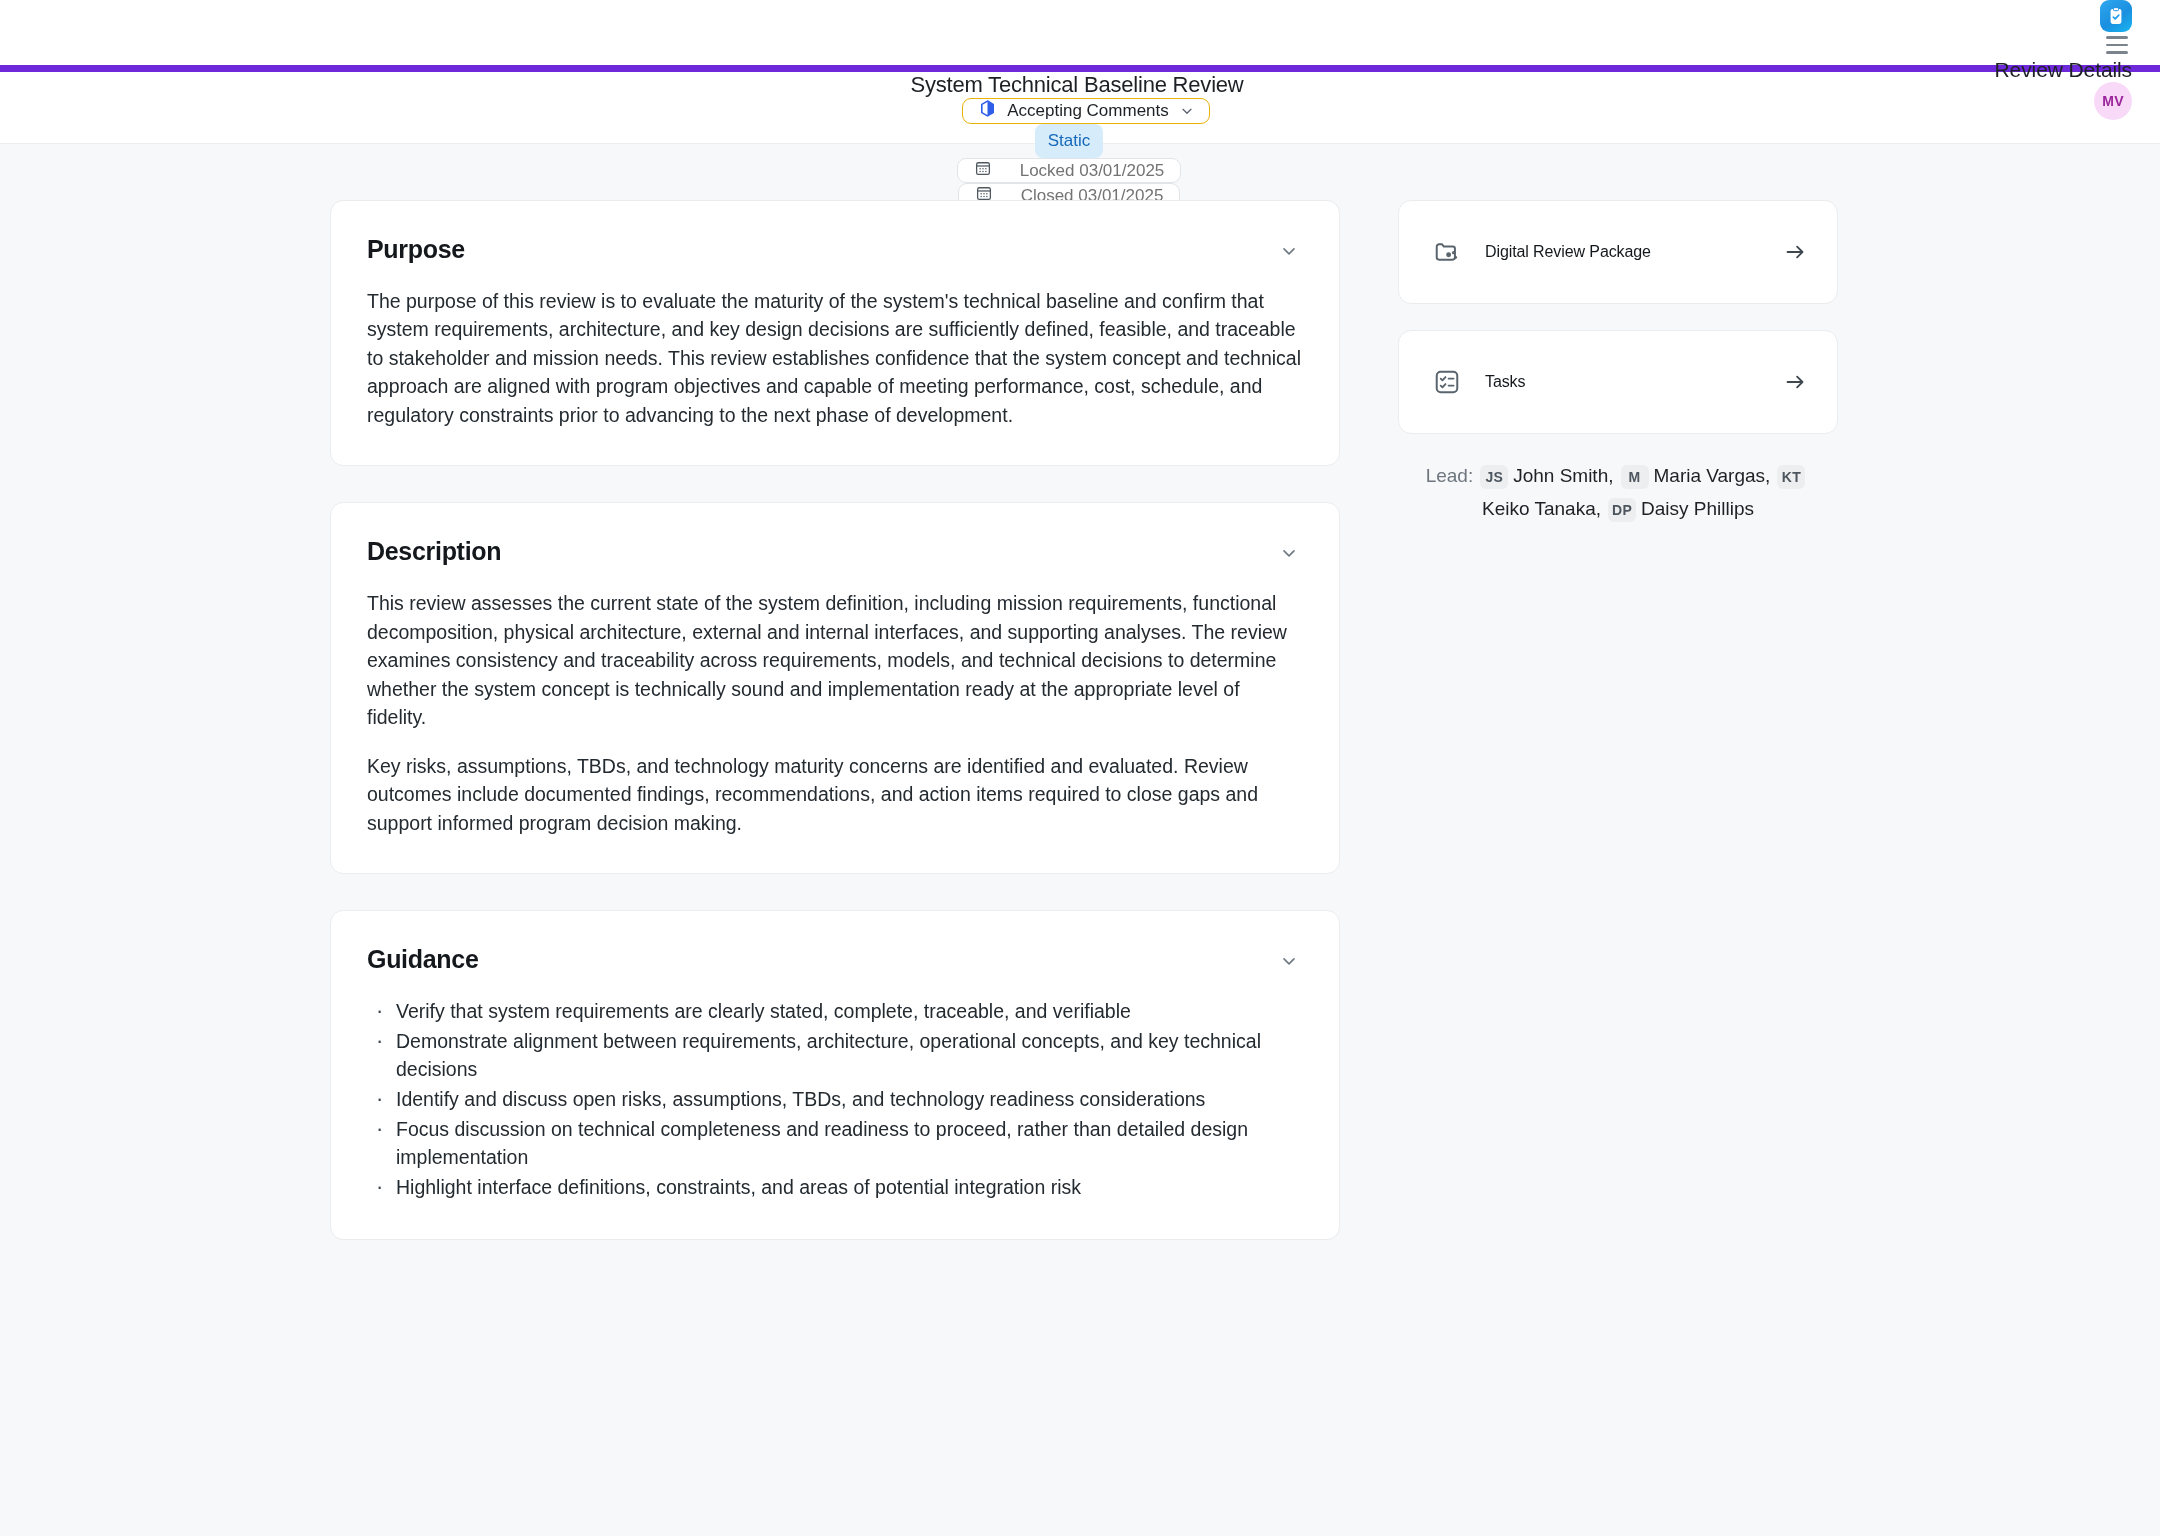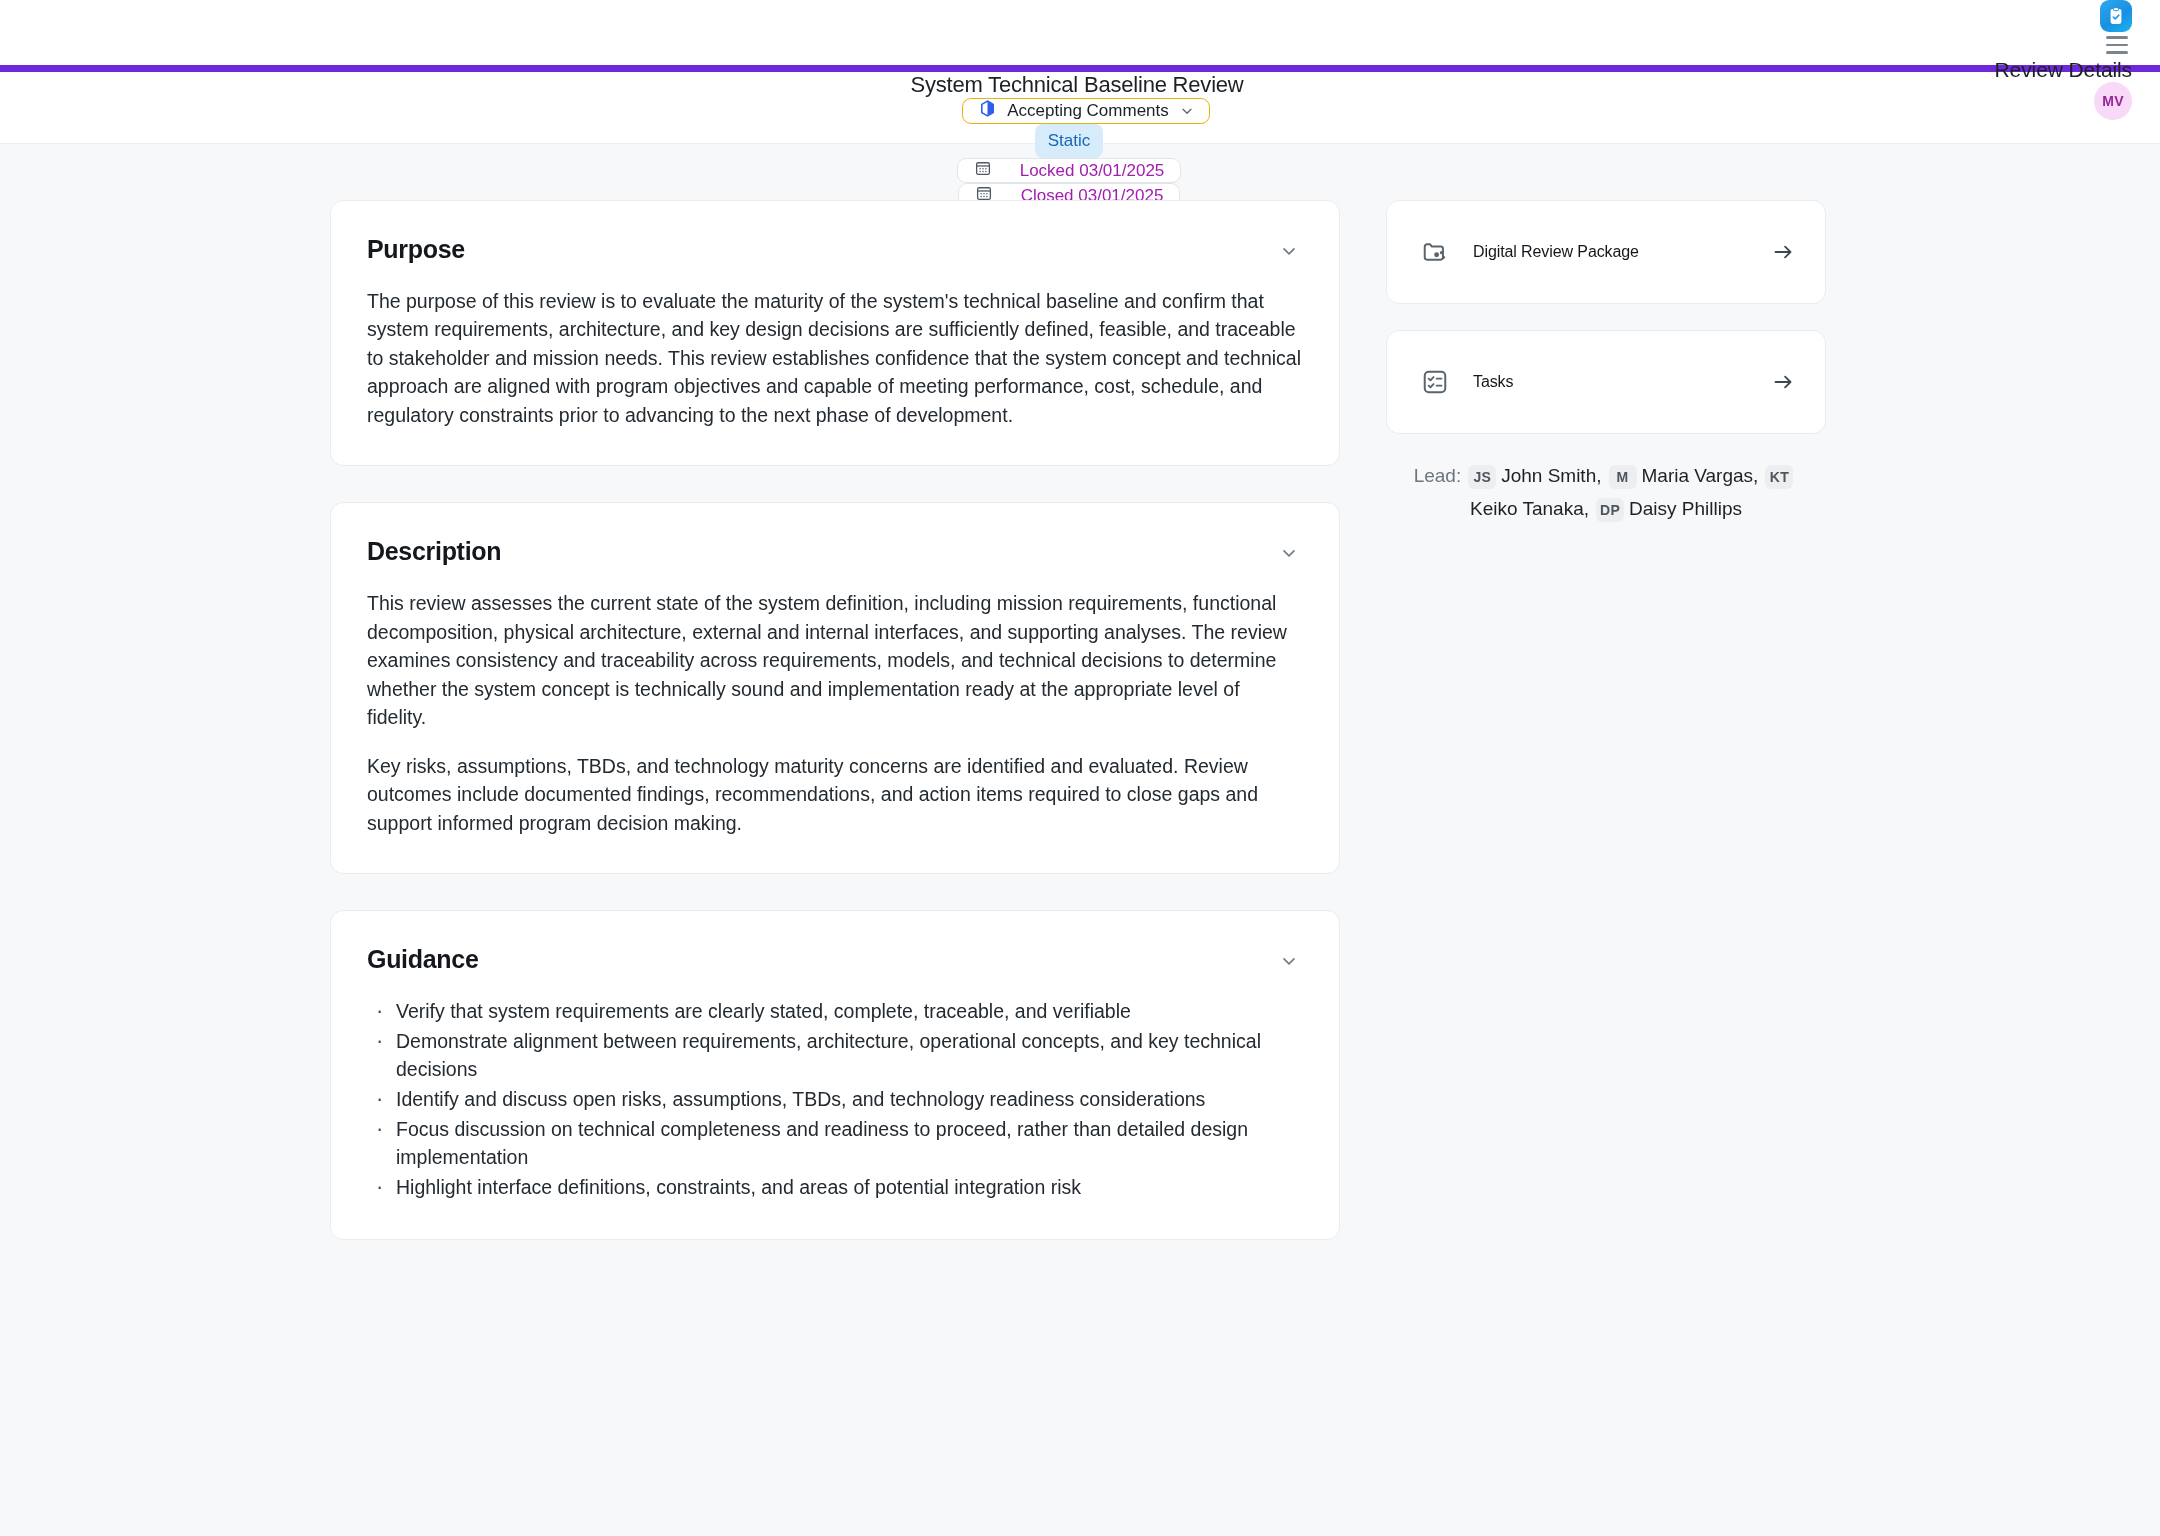--- a/index.html
+++ b/index.html
@@ -104,21 +104,21 @@
   .date-chip {
     height: 38px;
     display: inline-flex;
     align-items: center;
     gap: 28px;
     padding: 0 16px;
     border: 1px solid #e2e5e8;
     border-radius: 9px;
     background: #fff;
     font-size: 17px;
-    color: #a21caf;
+    color: #737373;
     margin-right: 16px;
     cursor: pointer;
     white-space: nowrap;
   }
   .kebab {
     width: 26px; height: 30px;
     display: flex; flex-direction: column; align-items: center; justify-content: center;
     gap: 4px;
     cursor: pointer;
     flex: none;
@@ -130,21 +130,21 @@
     background: #f7f8f9;
     height: calc(1536px - 144px);
     width: 100%;
     display: flex;
     justify-content: center;
     padding-top: 56px;
   }
   .layout {
     width: 1500px;
     display: flex;
-    gap: 46px;
+    gap: 58px;
     align-items: flex-start;
   }
   .col-main { width: 1010px; flex: none; }
   .col-side { width: 440px; flex: none; }
 
   .card {
     background: #ffffff;
     border: 1px solid #eaecee;
     border-radius: 13px;
     padding: 34px 36px 36px 36px;

